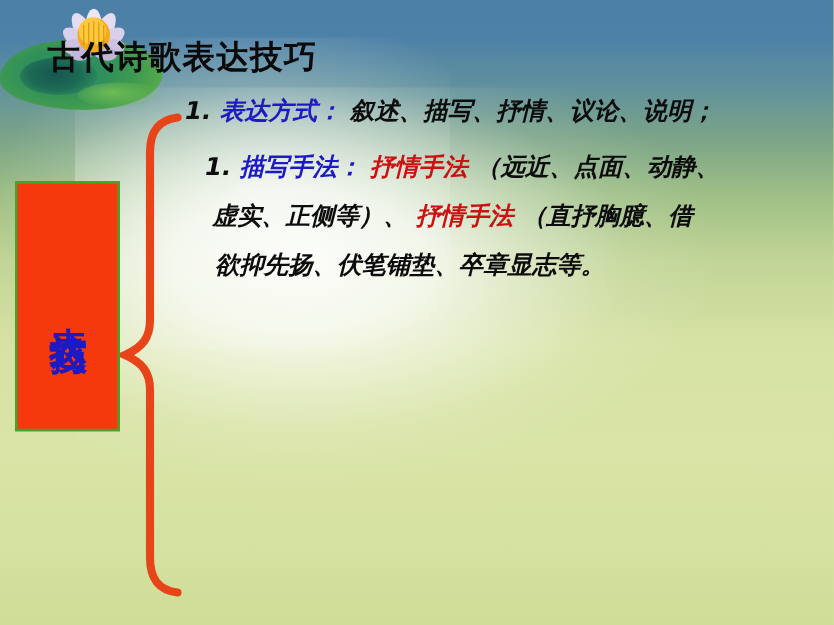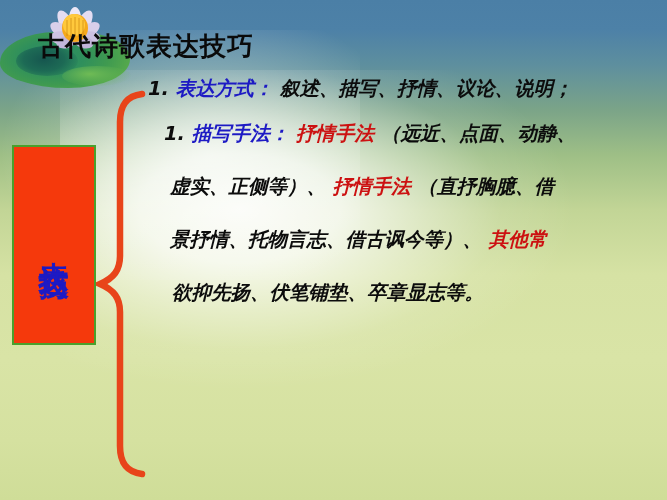--- a/index.html
+++ b/index.html
@@ -126,21 +126,21 @@
     font-family:"DejaVu Sans", sans-serif;
   }
   .blue { color:#1d1ac4; }
   .red  { color:#cc1111; }
   .dark { color:#0c0c0c; }
 
   .grp1 { margin-top:2px; }
   .grp2 { margin-top:24px; padding-left:16px; }
   .grp3 { margin-top:24px; }
   .grp4 { margin-top:24px; }
-  .ln   { margin-top:32px; }
+  .ln   { margin-top:18px; }
   .ind  { padding-left:22px; }
   .ind2 { padding-left:24px; }
 </style>
 </head>
 <body>
 
 <div id="slide">
 
   <div class="bg-base"></div>
   <div class="bg-glow"></div>
@@ -202,24 +202,20 @@
       <span class="dark">1.</span>
       <span class="blue">描写手法：</span>
       <span class="red">抒情手法</span>
       <span class="dark">（远近、点面、动静、</span>
     </div>
     <div class="line ln ind">
       <span class="dark">虚实、正侧等）、</span>
       <span class="red">抒情手法</span>
       <span class="dark">（直抒胸臆、借</span>
     </div>
-    <div class="line ln ind">
-      <span class="dark">景抒情、托物言志、借古讽今等）、</span>
-      <span class="red">其他常</span>
-    </div>
 
 
     <div class="line ln ind2">
       <span class="dark">欲抑先扬、伏笔铺垫、卒章显志等。</span>
     </div>
 
   </div>
 </div>
 
 </body></html>

